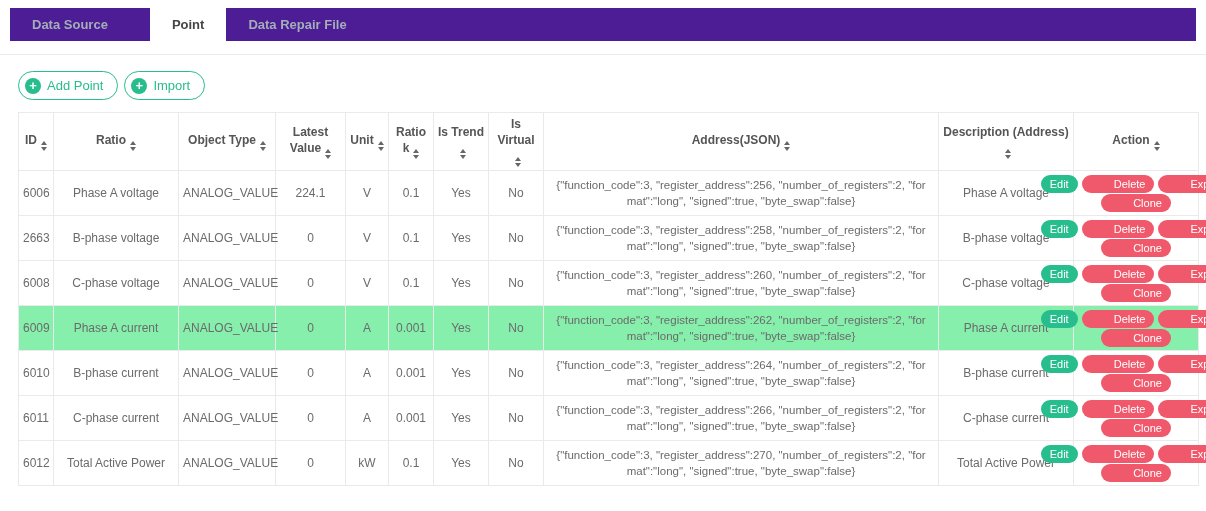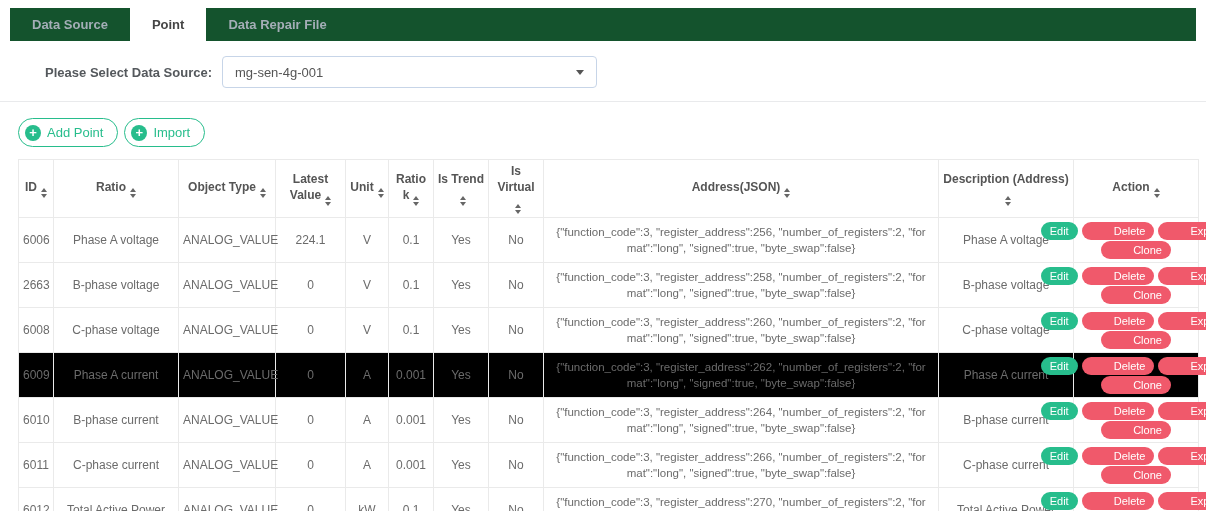--- a/index.html
+++ b/index.html
@@ -5,23 +5,23 @@
   * { box-sizing: border-box; }
   html, body { margin:0; padding:0; }
   body {
     width:1206px; height:511px; overflow:hidden;
     background:#fff; color:#666;
     font-family:"Liberation Sans", sans-serif; font-size:12px;
   }
   .page { width:1206px; height:511px; position:relative; }
 
   
-  .tabbar { margin:8px 10px 0 10px; background:#14532d; display:flex; }
+  .tabbar { margin:8px 10px 0 10px; background:#4c1d95; display:flex; }
   .tab { padding:9px 22px; font-size:13px; font-weight:bold; color:#a4aeb7; cursor:pointer; white-space:nowrap; }
-  .tab.active { background:#fff; color:#454545; }
+  .tab.active { background:#fff; color:#454545;margin-left:20px; }
 
   
   .form-row { display:flex; align-items:center; margin-top:15px; height:32px; }
   .form-label { width:212px; text-align:right; font-weight:bold; color:#54585c; font-size:13px; }
   .select {
     margin-left:10px; width:375px; height:32px;
     border:1px solid #c7d5e8; border-radius:4px; background:#fff;
     display:flex; align-items:center; justify-content:space-between;
     padding:0 12px; font-size:13px; color:#555; cursor:pointer;
   }
@@ -44,21 +44,21 @@
 
   
   table { border-collapse:collapse; table-layout:fixed; width:1180px; margin-left:18px; }
   col.c1{width:35px} col.c2{width:125px} col.c3{width:97px} col.c4{width:70px}
   col.c5{width:43px} col.c6{width:45px} col.c7{width:55px} col.c8{width:55px}
   col.c9{width:395px} col.c10{width:135px} col.c11{width:125px}
   th, td { border:1px solid #eaeaea; text-align:center; vertical-align:middle; padding:3px 4px; }
   th { color:#555; font-weight:bold; font-size:12px; line-height:1.35; cursor:pointer; }
   thead tr { height:32px; }
   tbody tr { height:45px; background:#fff; }
-  tbody tr.highlight { background:#000000; }
+  tbody tr.highlight { background:#86efac; }
   td { color:#6b6b6b; font-size:12px; }
   td.c-json { word-break:break-all; font-size:11.5px; line-height:1.45; padding:3px 9px; }
 
   .sort { display:inline-flex; flex-direction:column; margin-left:4px; vertical-align:-1px; row-gap:2px; }
   .sort i { display:block; width:0; height:0; border-left:3.5px solid transparent; border-right:3.5px solid transparent; }
   .sort .up { border-bottom:4px solid #666; }
   .sort .down { border-top:4px solid #666; }
 
   
   .action-line { display:flex; justify-content:center; align-items:center; }
@@ -74,27 +74,20 @@
 <body>
 
 <div class="page">
 
   <div class="tabbar" id="tabbar">
       <div class="tab">Data Source</div>
       <div class="tab active">Point</div>
       <div class="tab">Data Repair File</div>
     </div>
 
-  <div class="form-row">
-    <div class="form-label">Please Select Data Source:</div>
-    <div class="select">
-      <span>mg-sen-4g-001</span>
-      <span class="caret"></span>
-    </div>
-  </div>
 
   <hr class="divider">
 
   <div class="toolbar">
     <button class="pill-outline">
       <span class="plus-circle">+</span>
       <span>Add Point</span>
     </button>
     <button class="pill-outline">
       <span class="plus-circle">+</span>

